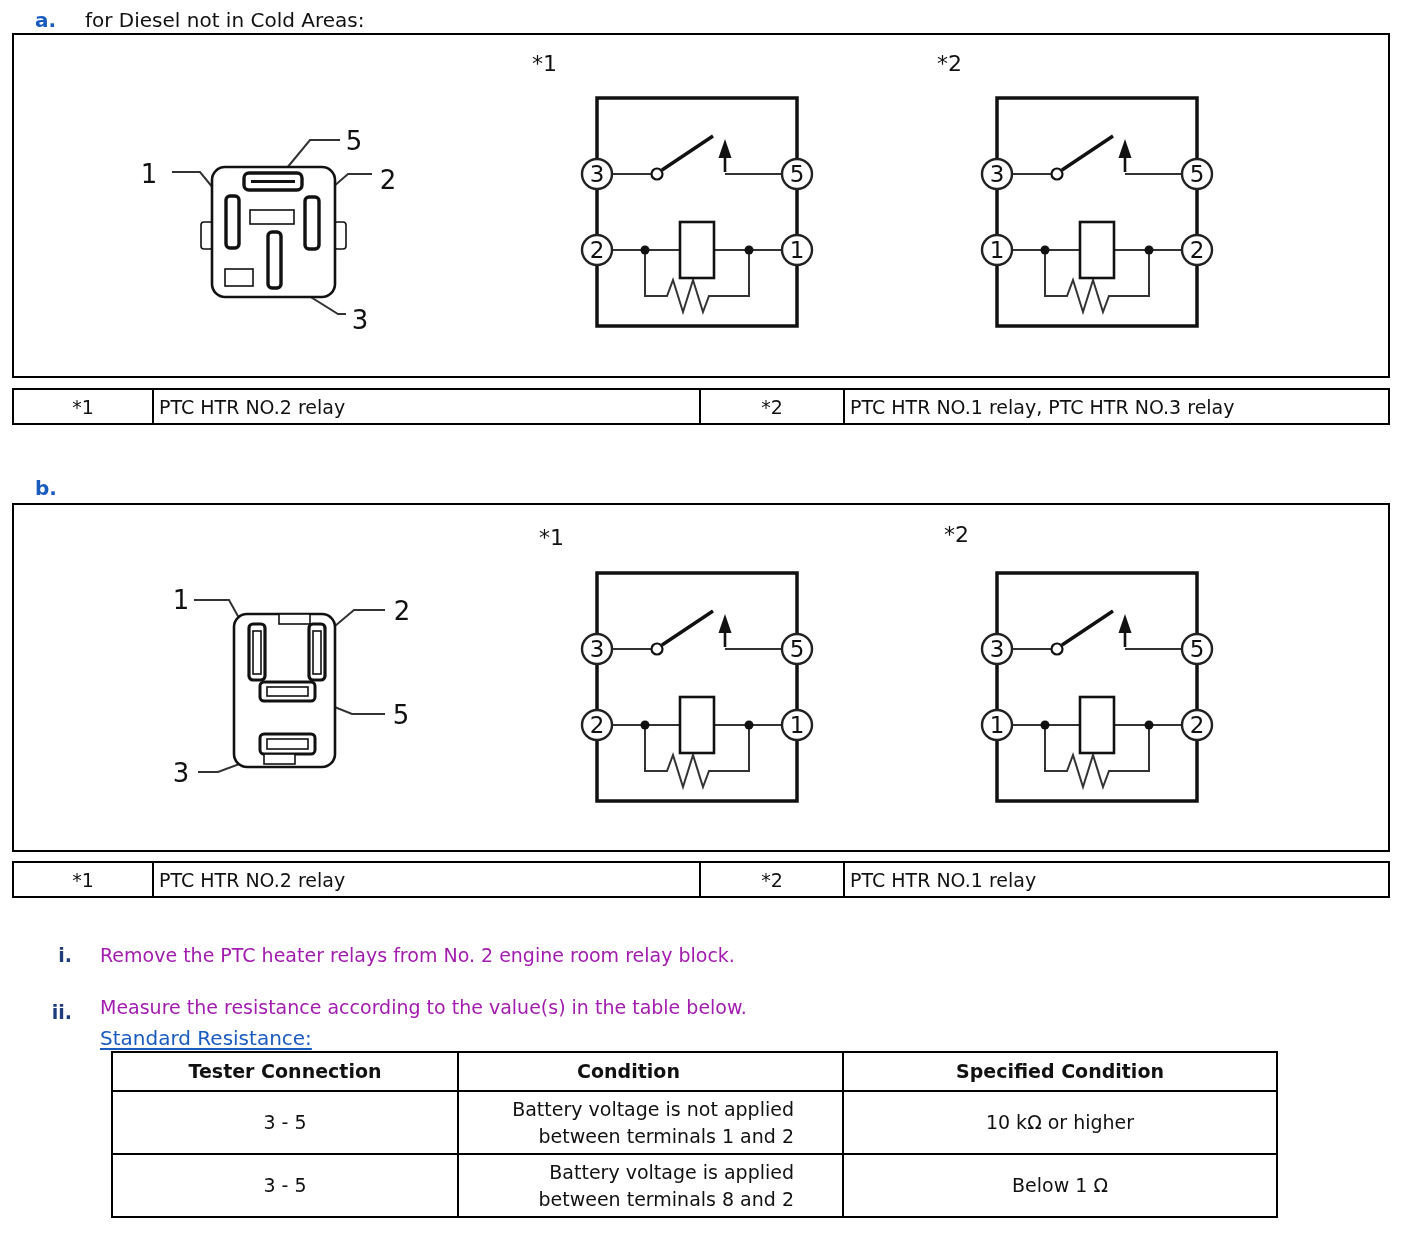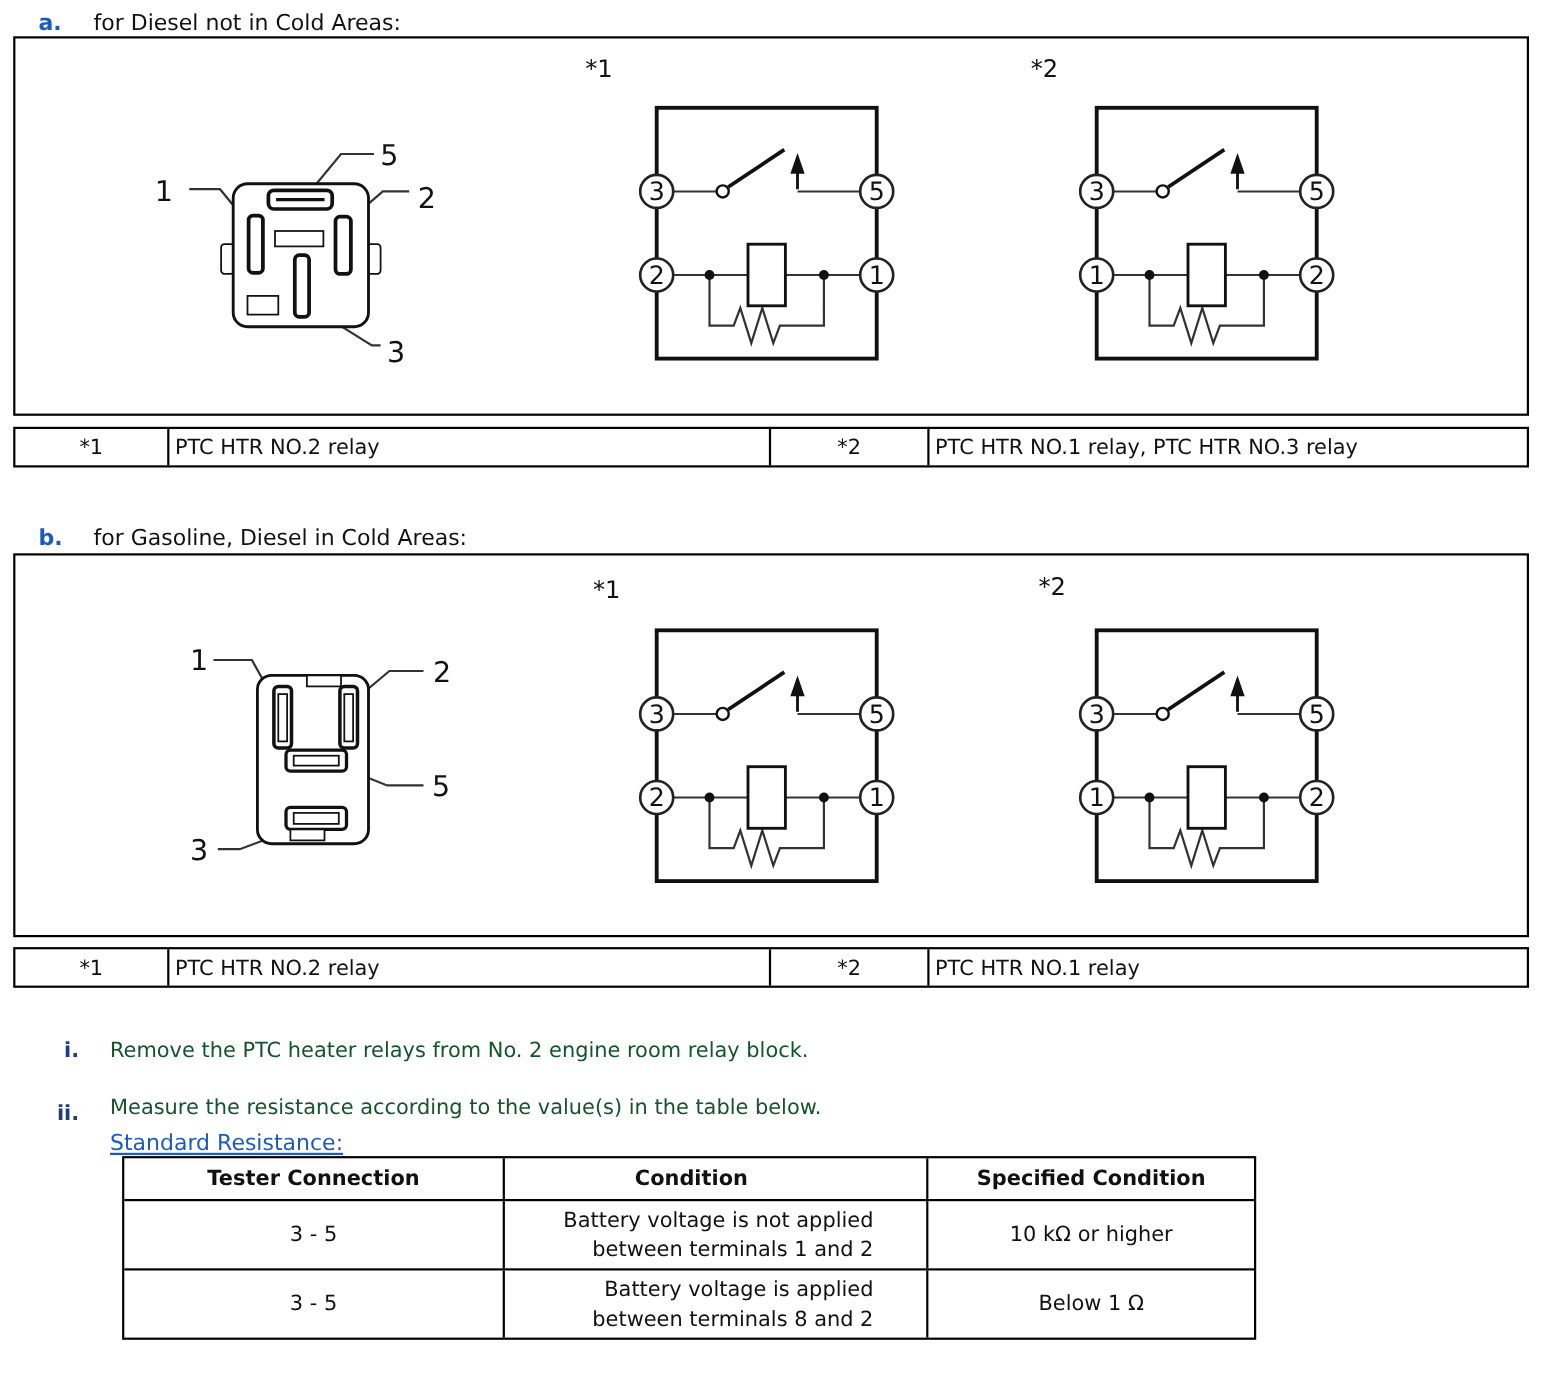--- a/index.html
+++ b/index.html
@@ -21,21 +21,21 @@
   .fig-box{border:2px solid #000;background:#fff;}
   .fig-caption{font-size:22px;color:#111;}
   
   .legend{display:flex;border:2px solid #000;background:#fff;box-sizing:border-box;align-items:stretch;}
   .legend .cell{display:flex;align-items:center;font-size:19px;box-sizing:border-box;overflow:hidden;white-space:nowrap;}
   .legend .key{justify-content:center;}
   .legend .val{justify-content:flex-start;padding-left:5px;border-left:2px solid #000;}
   .legend .key2{border-left:2px solid #000;justify-content:center;}
   
   .step-marker{font-weight:bold;color:var(--step-marker-blue);font-size:19px;text-align:right;}
-  .step-text{font-size:19px;color:#14532d;}
+  .step-text{font-size:19px;color:#a21caf;}
   .std-heading{font-size:20px;font-weight:normal;color:var(--std-heading-blue);text-decoration:underline;text-decoration-thickness:2px;text-underline-offset:3px;}
   
   .srt{border:2px solid #000;background:#fff;box-sizing:border-box;}
   .srt-row{display:flex;}
   .srt-row + .srt-row{border-top:2px solid #000;}
   .srt .c{display:flex;align-items:center;justify-content:center;box-sizing:border-box;font-size:19px;line-height:27px;text-align:center;}
   .srt .c.left{justify-content:flex-start;text-align:right;padding:2px 4px 2px 6px;}
   .srt .hdr{font-weight:bold;}
   .srt .c1{width:344px;}
   .srt .c2{width:341px;border-left:2px solid #000;}
@@ -132,21 +132,20 @@
 
   <div class="abs legend" style="left:12px;top:388px;width:1378px;height:37px;">
     <div class="cell key" style="width:138px;">*1</div>
     <div class="cell val" style="width:547px;">PTC HTR NO.2 relay</div>
     <div class="cell key2" style="width:144px;">*2</div>
     <div class="cell val" style="flex:1;">PTC HTR NO.1 relay, PTC HTR NO.3 relay</div>
   </div>
 
   <div class="abs" style="left:0;top:476px;width:1420px;height:24px;">
     <span class="abs sec-marker" style="left:35px;top:0;">b.</span>
-    <span class="abs sec-title" style="left:85px;top:0;">for Gasoline, Diesel in Cold Areas:</span>
   </div>
 
   <div class="abs fig-box" style="left:12px;top:503px;width:1374px;height:345px;">
 
     <span class="abs fig-caption" style="left:525px;top:20px;">*1</span>
     <span class="abs fig-caption" style="left:930px;top:17px;">*2</span>
 
     <svg style="left:88px;top:37px;" width="340" height="260" viewBox="0 0 340 260">
       <path class="lead" d="M92,58 H127 L152,103"></path>
       <path class="lead" d="M214,100 L252,68 H283"></path>
@@ -228,21 +227,21 @@
     <span class="abs step-text" style="left:100px;top:0;">Remove the PTC heater relays from No. 2 engine room relay block.</span>
   </div>
 
   <div class="abs" style="left:0;top:996px;width:1420px;height:24px;">
     <span class="abs step-marker" style="left:42px;top:5px;width:30px;">ii.</span>
     <span class="abs step-text" style="left:100px;top:0;">Measure the resistance according to the value(s) in the table below.</span>
   </div>
 
   <div class="abs std-heading" style="left:100px;top:1026px;">Standard Resistance:</div>
 
-  <div class="abs srt" style="left:111px;top:1051px;width:1031px;">
+  <div class="abs srt" style="left:111px;top:1051px;width:1167px;">
     <div class="srt-row" style="height:37px;">
       <div class="c c1 hdr">Tester Connection</div>
       <div class="c c2 hdr">Condition</div>
       <div class="c c3 hdr">Specified Condition</div>
     </div>
     <div class="srt-row" style="height:61px;">
       <div class="c c1">3 - 5</div>
       <div class="c c2 left">Battery voltage is not applied between terminals 1 and 2</div>
       <div class="c c3">10 kΩ or higher</div>
     </div>

